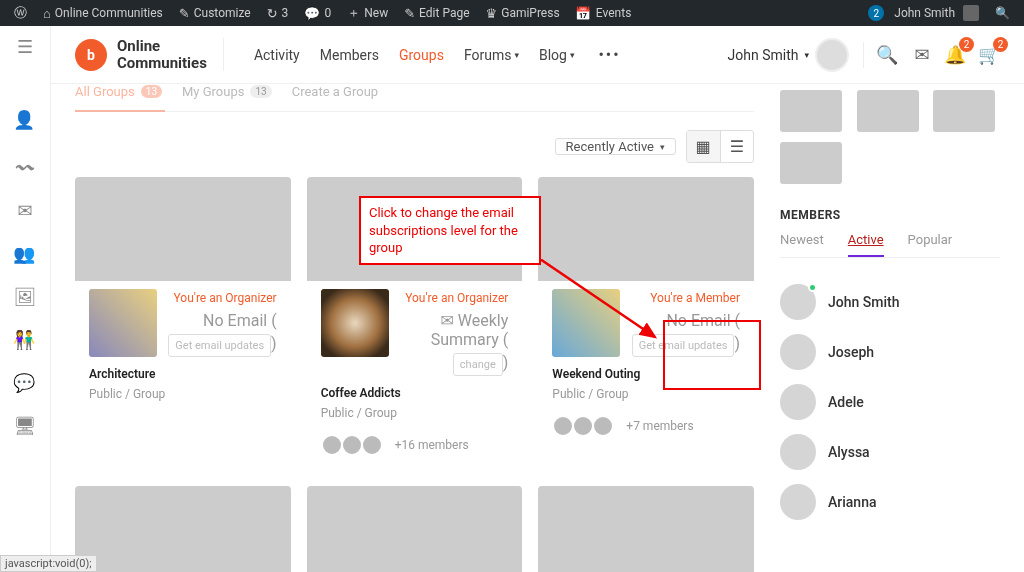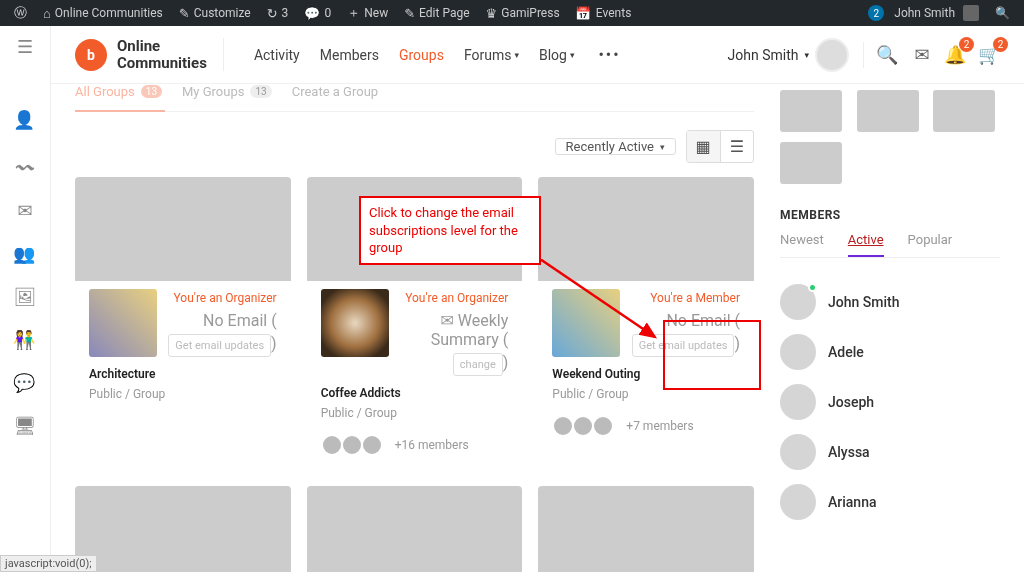--- a/index.html
+++ b/index.html
@@ -329,25 +329,25 @@
         <div class="mt">Popular</div>
       </div>
       <div class="member-row">
           <span class="av">
             <span class="dot-online"></span>
           </span>
           <span class="nm">John Smith</span>
         </div>
       <div class="member-row">
           <span class="av"></span>
+          <span class="nm">Joseph</span>
+        </div>
+      <div class="member-row">
+          <span class="av"></span>
           <span class="nm">Adele</span>
-        </div>
-      <div class="member-row">
-          <span class="av"></span>
-          <span class="nm">Joseph</span>
         </div>
       <div class="member-row">
           <span class="av"></span>
           <span class="nm">Alyssa</span>
         </div>
       <div class="member-row">
           <span class="av"></span>
           <span class="nm">Arianna</span>
         </div>
     </div>

